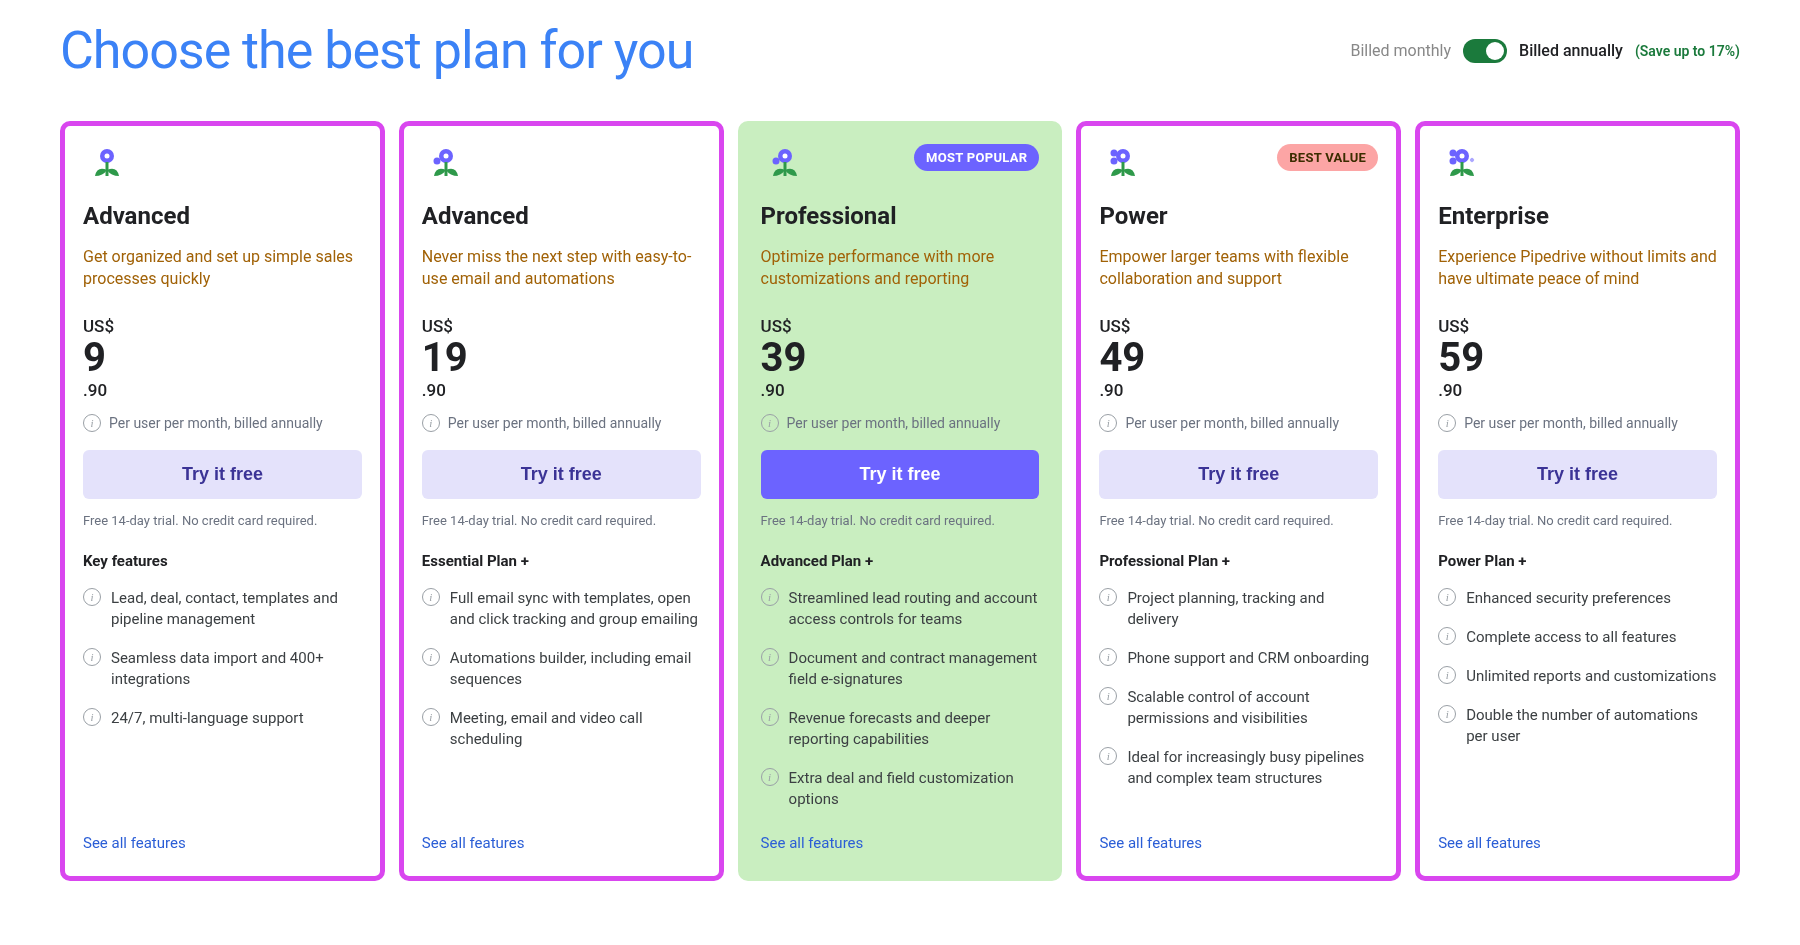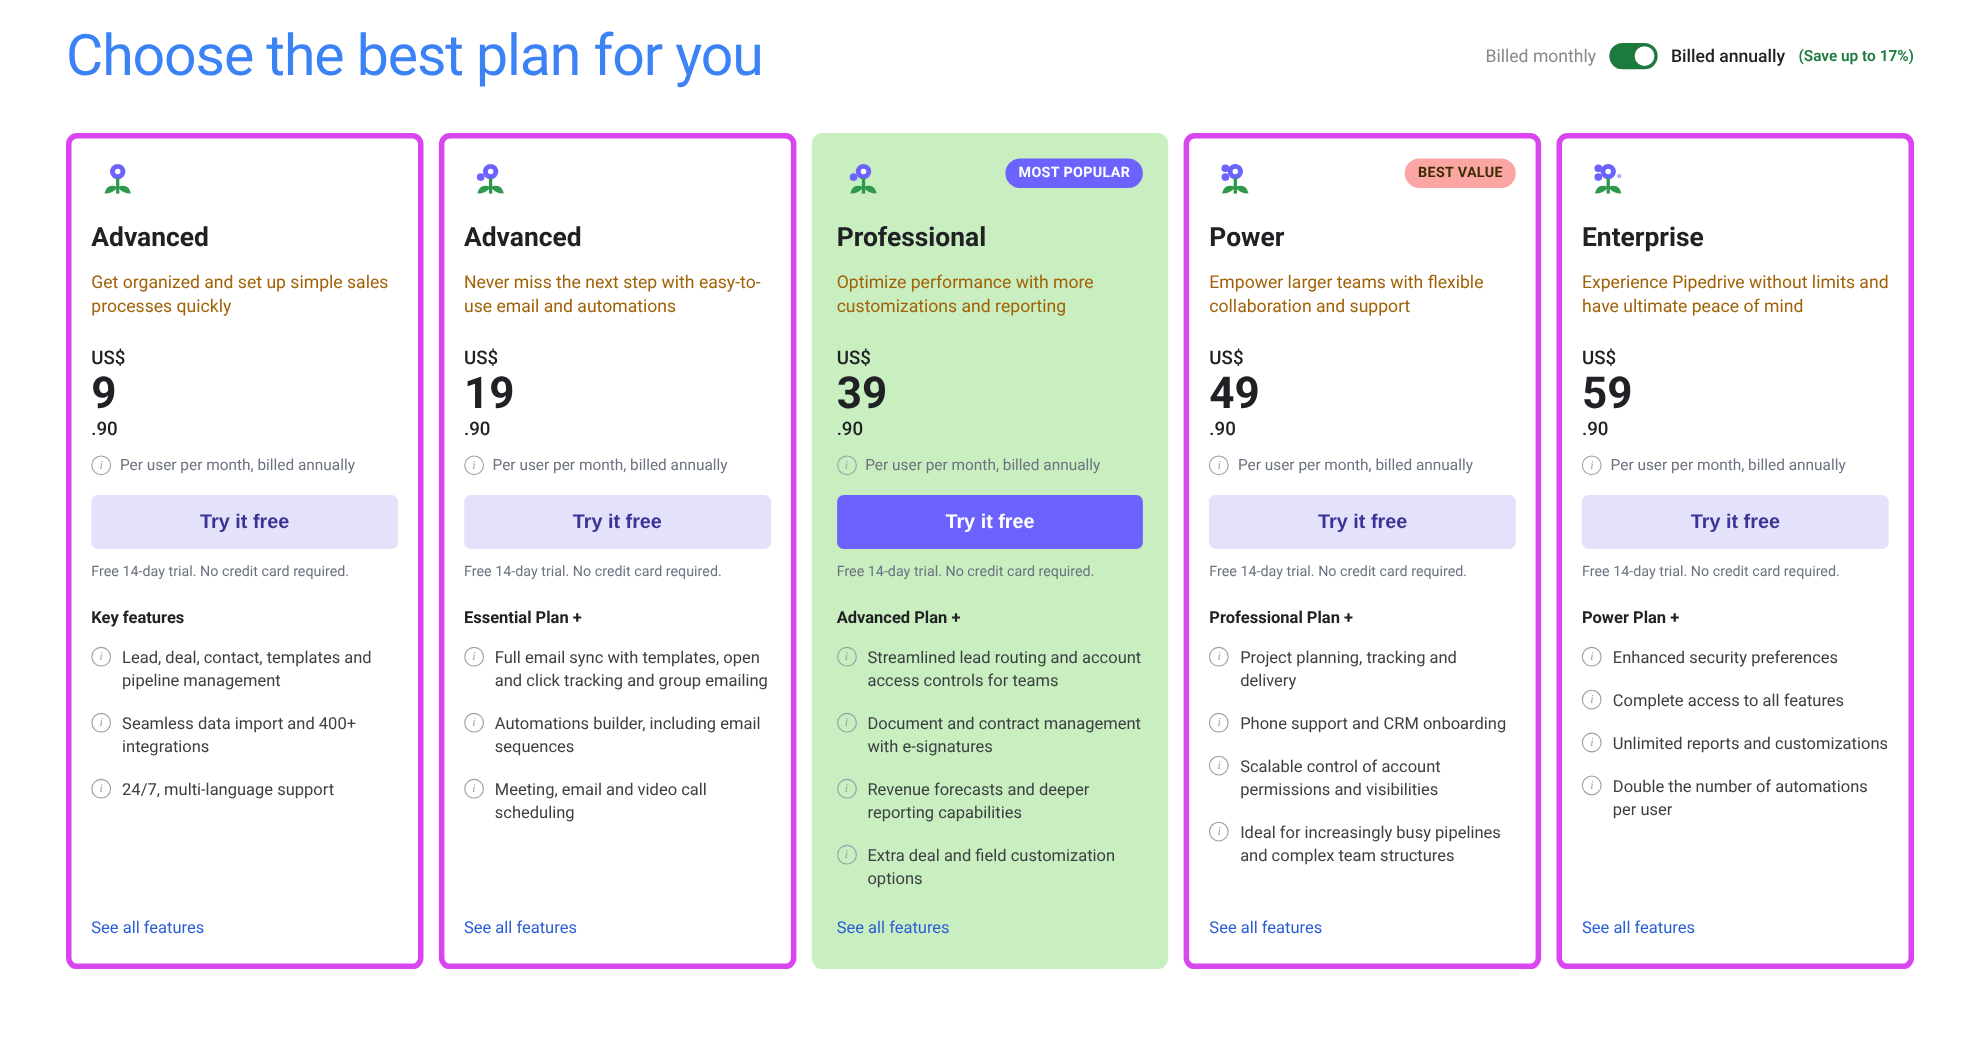--- a/index.html
+++ b/index.html
@@ -265,21 +265,21 @@
     <button class="cta solid">Try it free</button>
     <div class="trial-note">Free 14-day trial. No credit card required.</div>
     <div class="features-heading">Advanced Plan +</div>
     <ul class="features">
         <li class="feature">
        <span class="info-icon">i</span>
        <span class="feature-text">Streamlined lead routing and account access controls for teams</span>
      </li>
         <li class="feature">
        <span class="info-icon">i</span>
-       <span class="feature-text">Document and contract management with e-signatures</span>
+       <span class="feature-text">Document and contract management field e-signatures</span>
      </li>
         <li class="feature">
        <span class="info-icon">i</span>
        <span class="feature-text">Revenue forecasts and deeper reporting capabilities</span>
      </li>
         <li class="feature">
        <span class="info-icon">i</span>
        <span class="feature-text">Extra deal and field customization options</span>
      </li>
       </ul>

